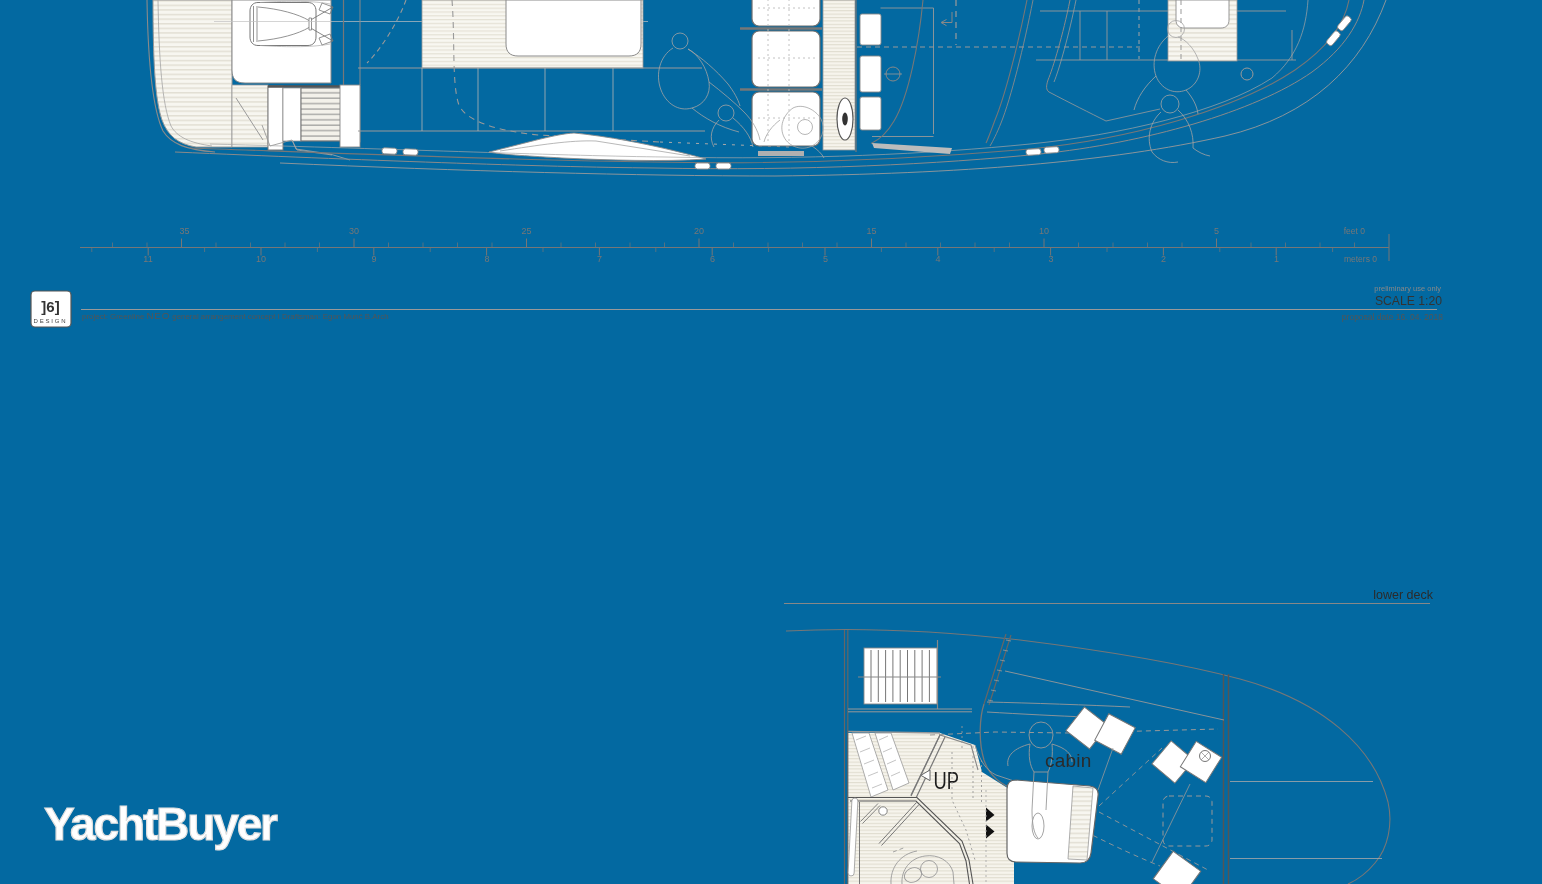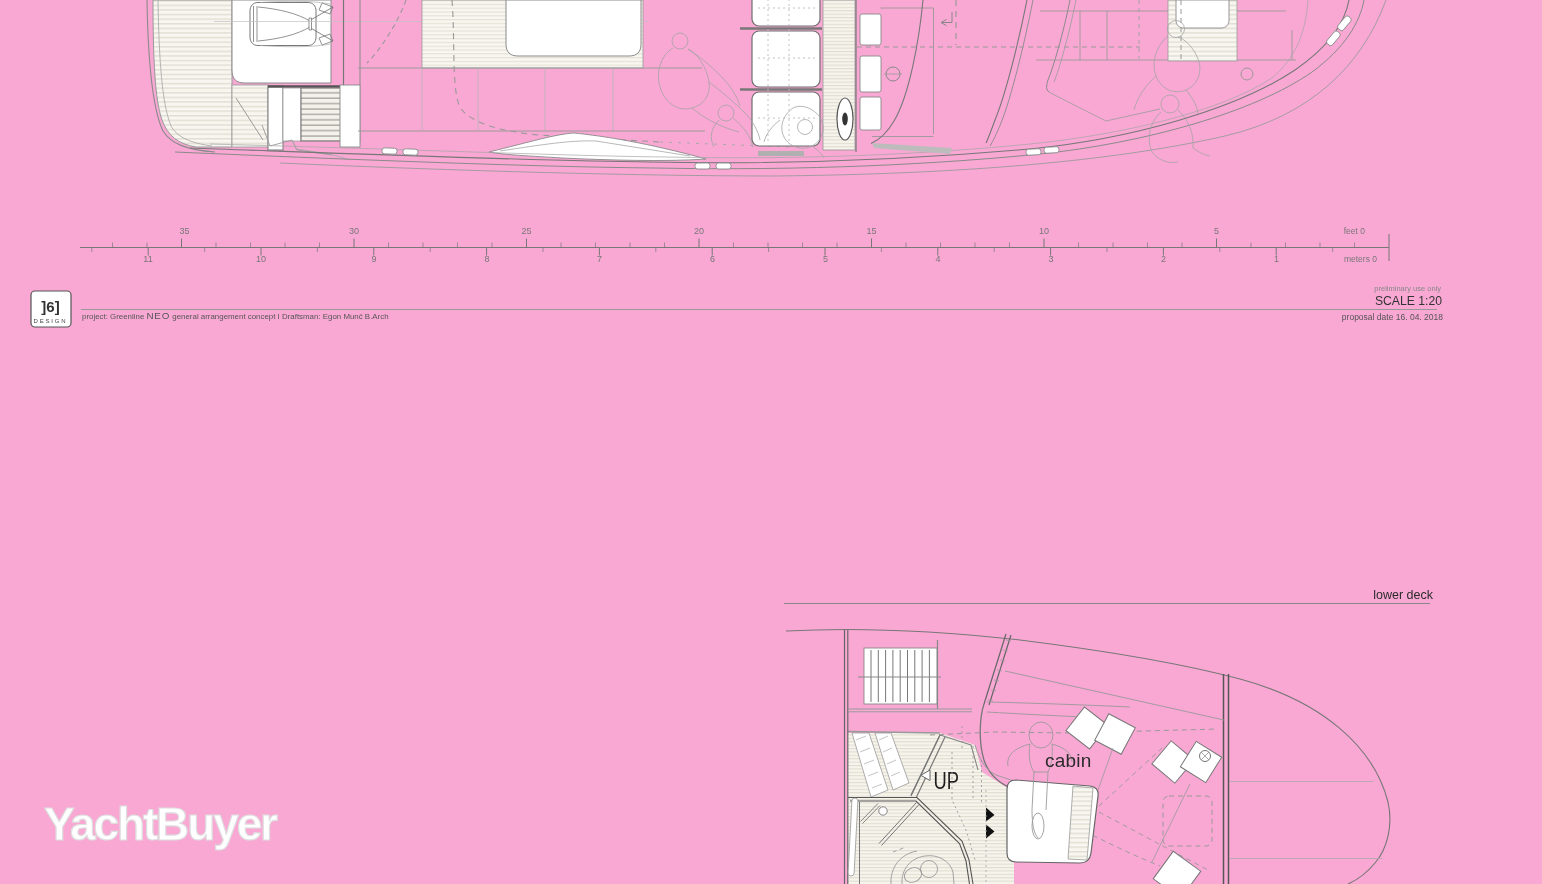--- a/index.html
+++ b/index.html
@@ -1,16 +1,16 @@
 <!DOCTYPE html>
 <html><head>
 <meta charset="utf-8">
 <style>
   html,body{margin:0;padding:0;background:#fff;}
-  .page{position:relative;width:1542px;height:884px;overflow:hidden;background:#f9a8d4;
+  .page{position:relative;width:1542px;height:884px;overflow:hidden;background:#0369a1;
         font-family:"Liberation Sans", sans-serif;}
   svg{position:absolute;top:0;left:0;}
 </style>
 </head>
 <body>
 <div class="page">
 <svg width="1542" height="884" viewBox="0 0 1542 884">
 <defs>
   <pattern id="h1" width="6" height="4.6" patternUnits="userSpaceOnUse">
     <rect width="6" height="4.6" fill="#f7f6f0"></rect>

